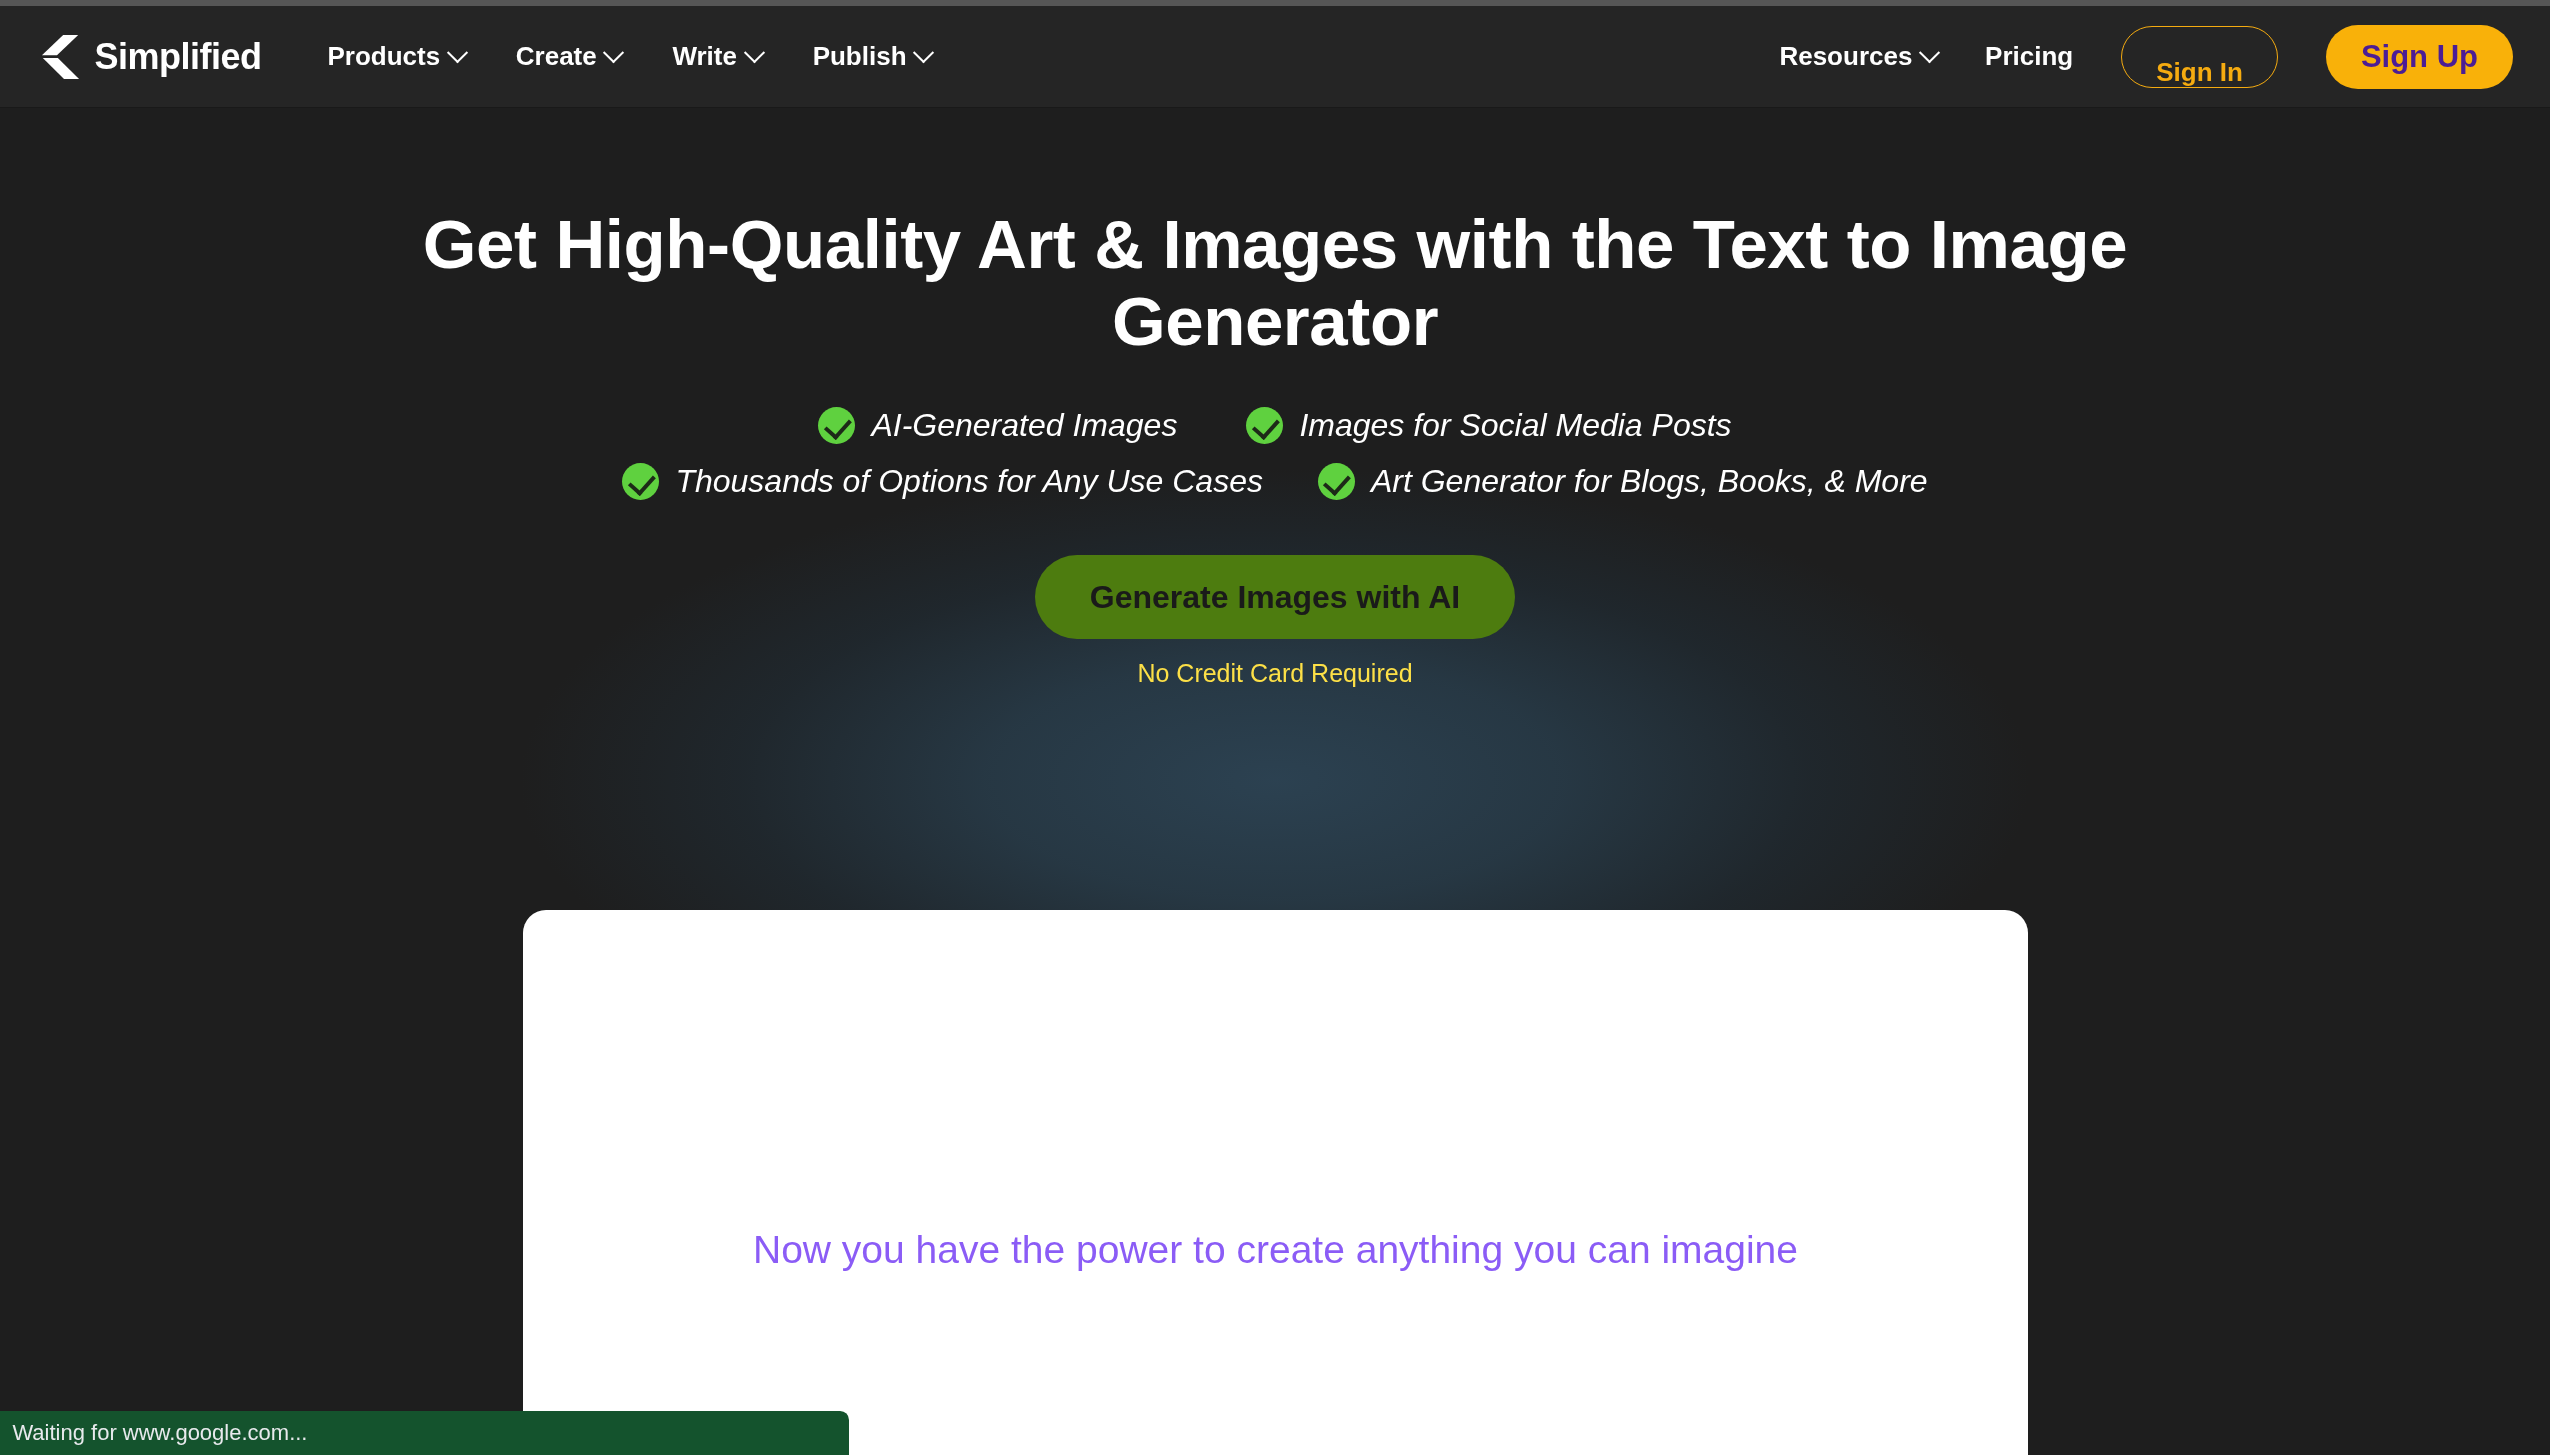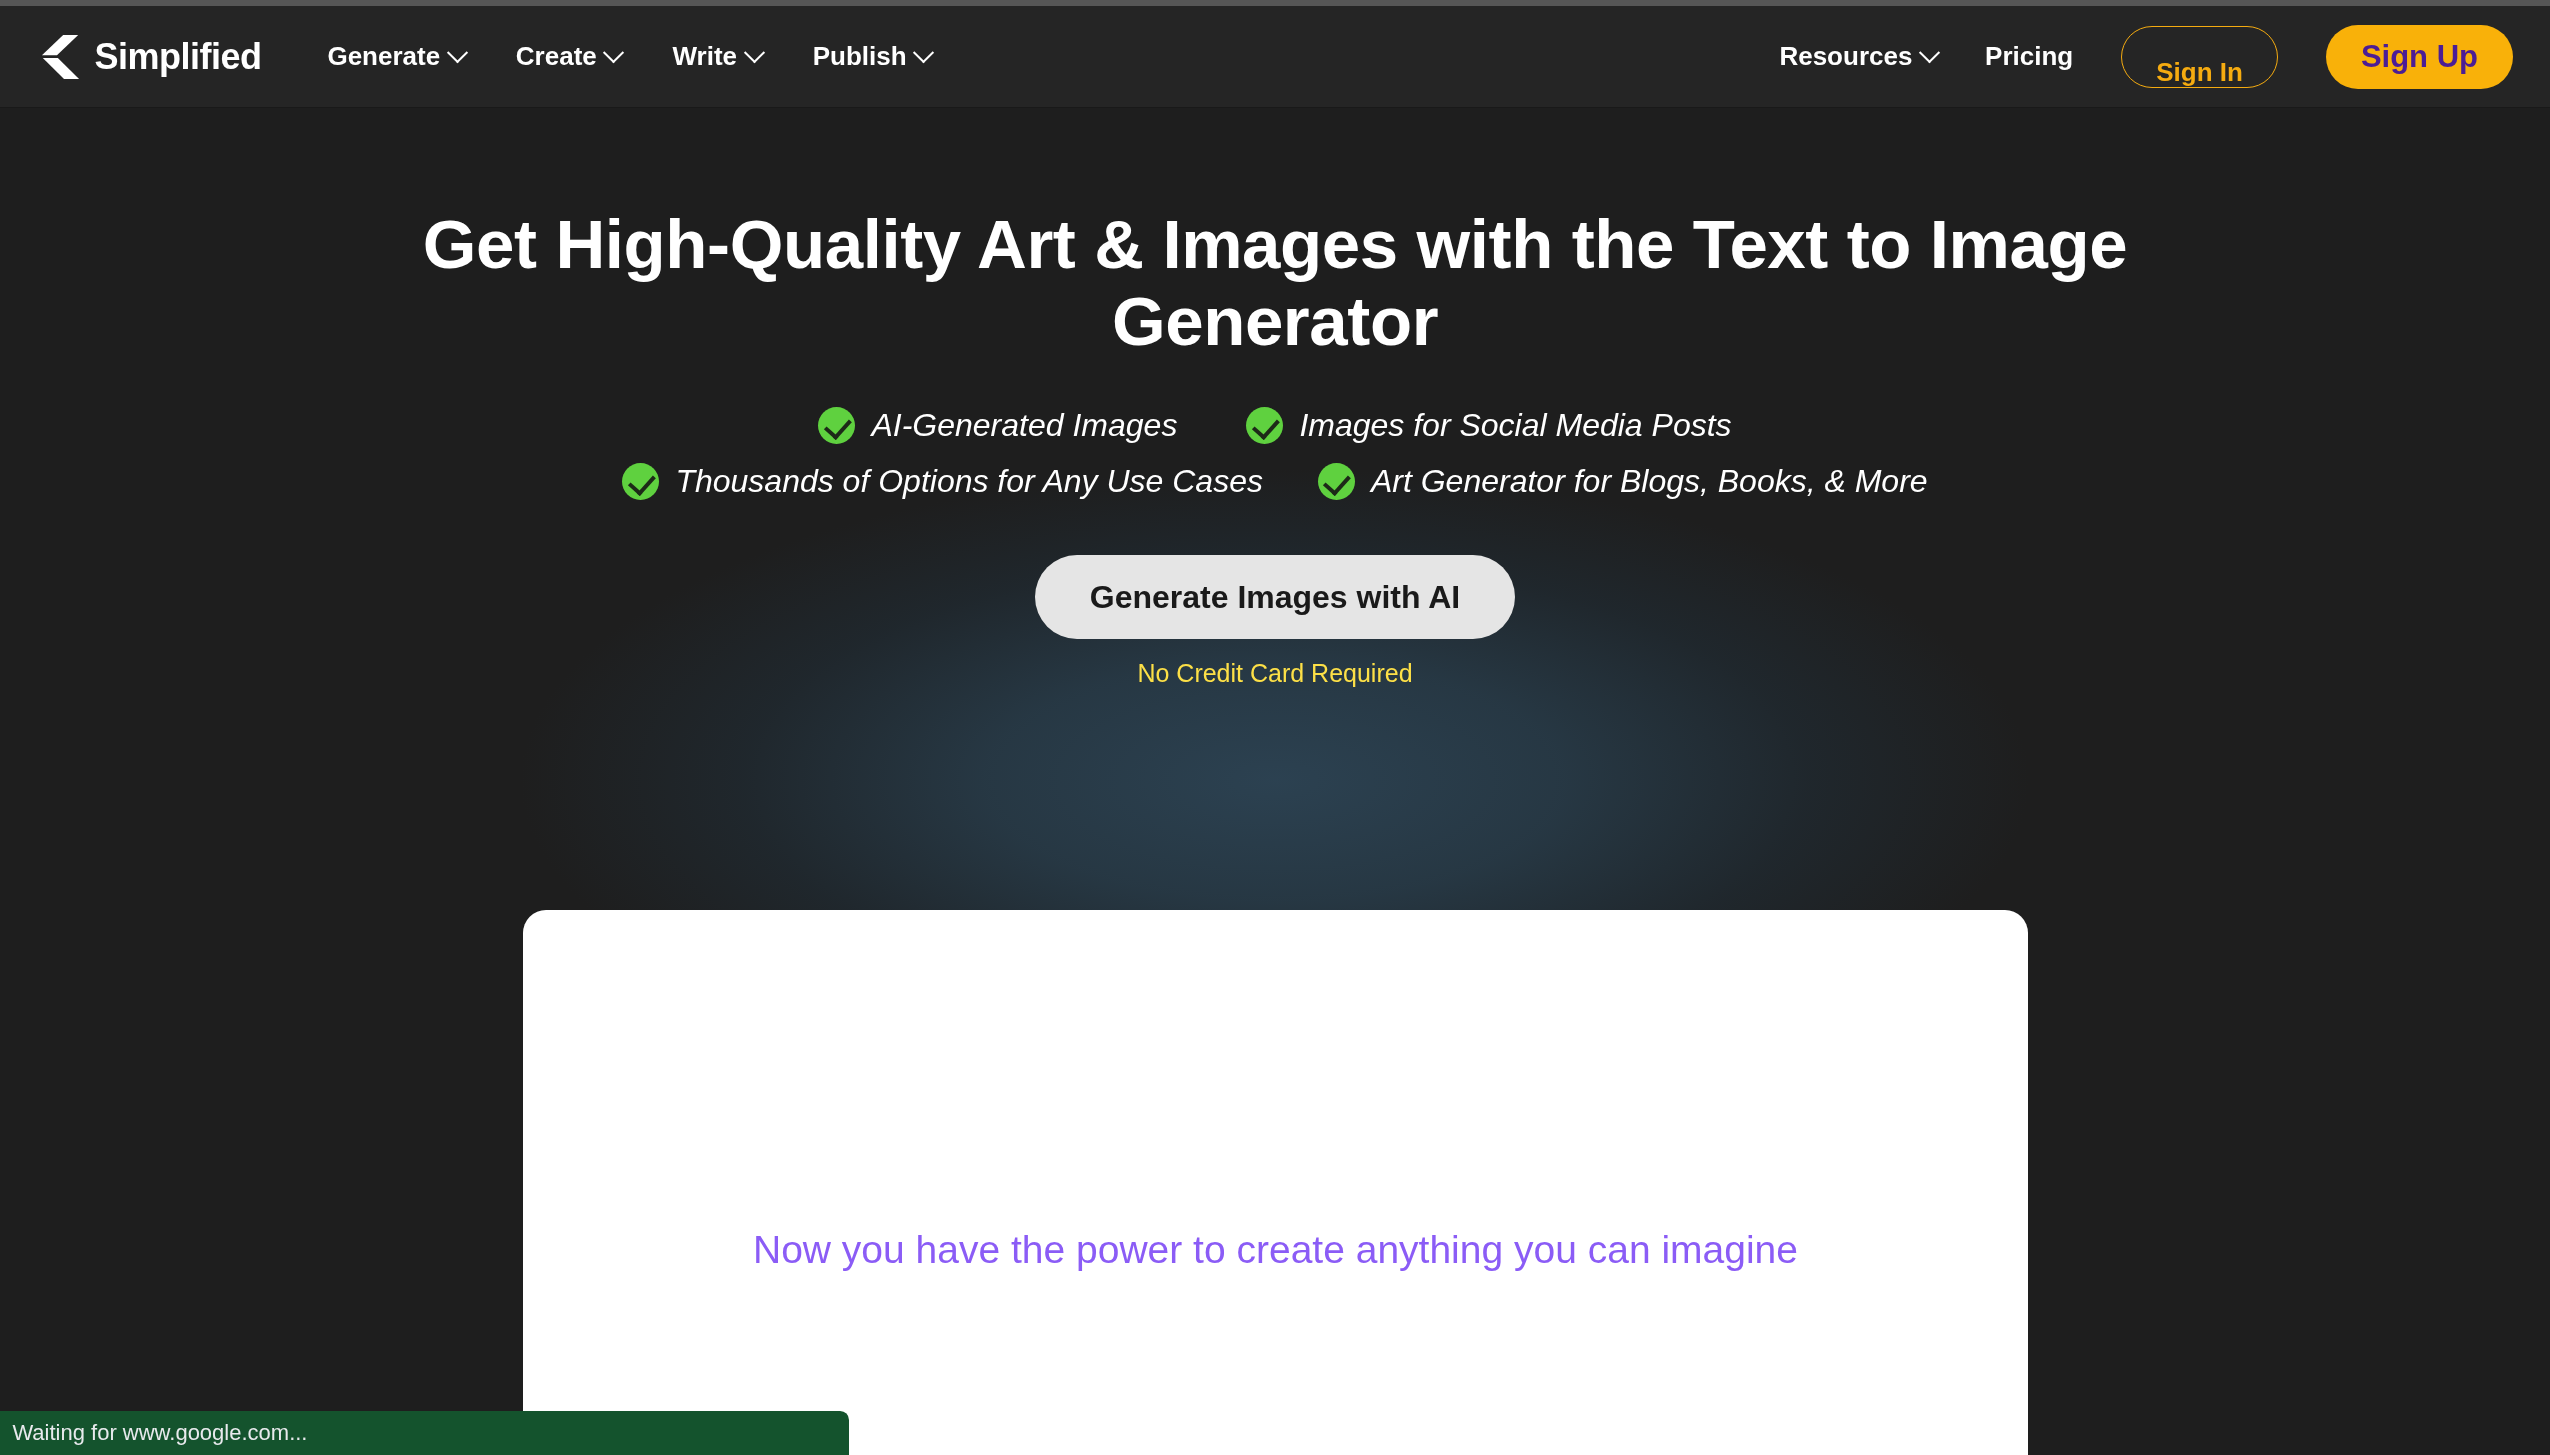--- a/index.html
+++ b/index.html
@@ -198,21 +198,21 @@
     position:absolute;
     left:11.5px; top:7px;
     width:12.4px; height:19.5px;
     border-right:4.4px solid #1d2a18;
     border-bottom:4.4px solid #1d2a18;
     transform:rotate(42deg);
   }
 
   .cta-wrap { margin-top:55px; }
   .btn-generate {
-    background:#e5e5e5;
+    background:#4d7c0f;
     color:#1a1a1a;
     border:none;
     border-radius:44px;
     height:84px;
     padding:0 55px;
     font-size:32px;
     font-weight:bold;
     cursor:pointer;
     font-family:"Liberation Sans", sans-serif;
     white-space:nowrap;
@@ -283,21 +283,21 @@
           <path d="M27 1 L44 1 L20 24 L3 24 Z" fill="#ffffff"></path>
           <path d="M4 27 L21 27 L45 51 L28 51 Z" fill="#ffffff"></path>
           <path d="M30 4 L44 4 L44 20 L30 20 Z" fill="#ffffff" opacity="0"></path>
         </svg>
       </span>
       <span class="brand-name">Simplified</span>
     </div>
 
     <nav class="main-nav">
       <div class="nav-item">
-        <span>Generate</span>
+        <span>Products</span>
         <i class="chev"></i>
       </div>
       <div class="nav-item">
         <span>Create</span>
         <i class="chev"></i>
       </div>
       <div class="nav-item">
         <span>Write</span>
         <i class="chev"></i>
       </div>

